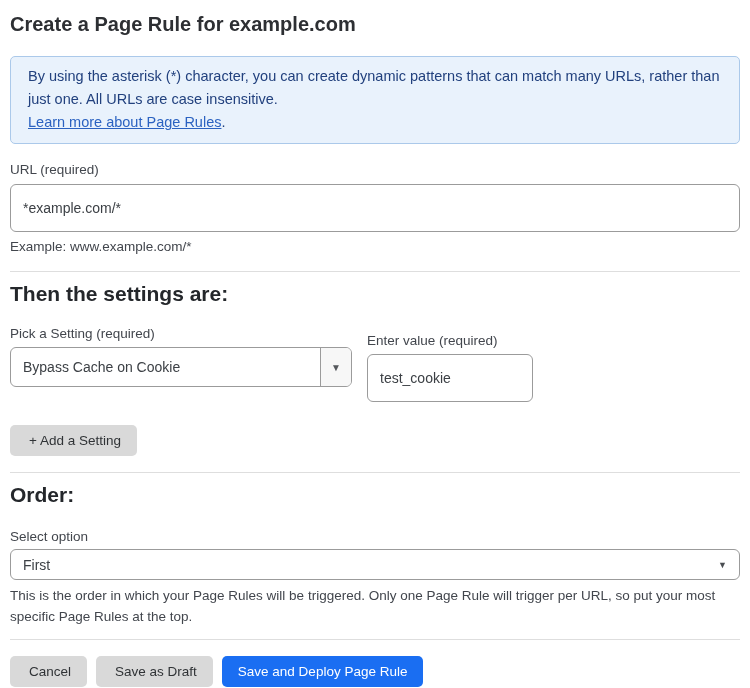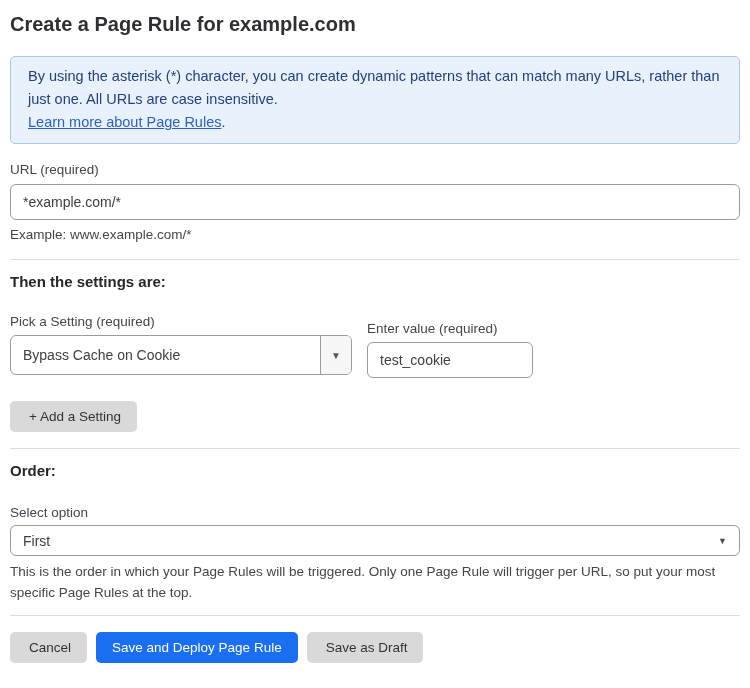--- a/index.html
+++ b/index.html
@@ -35,37 +35,37 @@
     text-decoration: underline;
     cursor: pointer;
   }
 
   .field-label { margin-top: 17px; font-size: 13.5px; color: #42464d; line-height: 17px; }
 
   .text-input {
     display: block;
     width: 100%;
     margin-top: 6px;
-    height: 36px;
+    height: 48px;
     border: 1px solid #9b9b9b;
     border-radius: 6px;
     padding: 0 12px;
     font-family: "Liberation Sans", sans-serif;
     font-size: 14px;
     color: #3c4045;
     background: #fff;
     outline: none;
   }
   .helper-text { margin-top: 6px; font-size: 13.5px; color: #42464d; line-height: 17px; }
 
   .divider { margin-top: 16px; border: none; border-top: 1px solid #dedede; height: 0; }
 
   .section-heading {
     margin-top: 12px;
-    font-size: 15px;
+    font-size: 21px;
     font-weight: 700;
     color: #24272b;
     line-height: 19px;
   }
 
   .settings-row { margin-top: 22px; display: flex; align-items: flex-start; }
   .settings-col-left { width: 342px; }
   .settings-col-right { margin-left: 15px; margin-top: 7px; width: 166px; }
   .settings-row .field-label { margin-top: 0; }
 
@@ -193,17 +193,17 @@
   <div class="order-select">
     <span class="order-value">First</span>
     <span class="order-arrow">▼</span>
   </div>
   <div class="order-helper">This is the order in which your Page Rules will be triggered. Only one Page Rule will trigger per URL, so put your most specific Page Rules at the top.</div>
 
   <hr class="divider divider-bottom">
 
   <div class="actions-row">
     <button class="btn btn-gray">Cancel</button>
+    <button class="btn btn-gray">Save as Draft</button>
     <button class="btn btn-primary">Save and Deploy Page Rule</button>
-    <button class="btn btn-gray">Save as Draft</button>
   </div>
 
 </div>
 
 </body></html>

